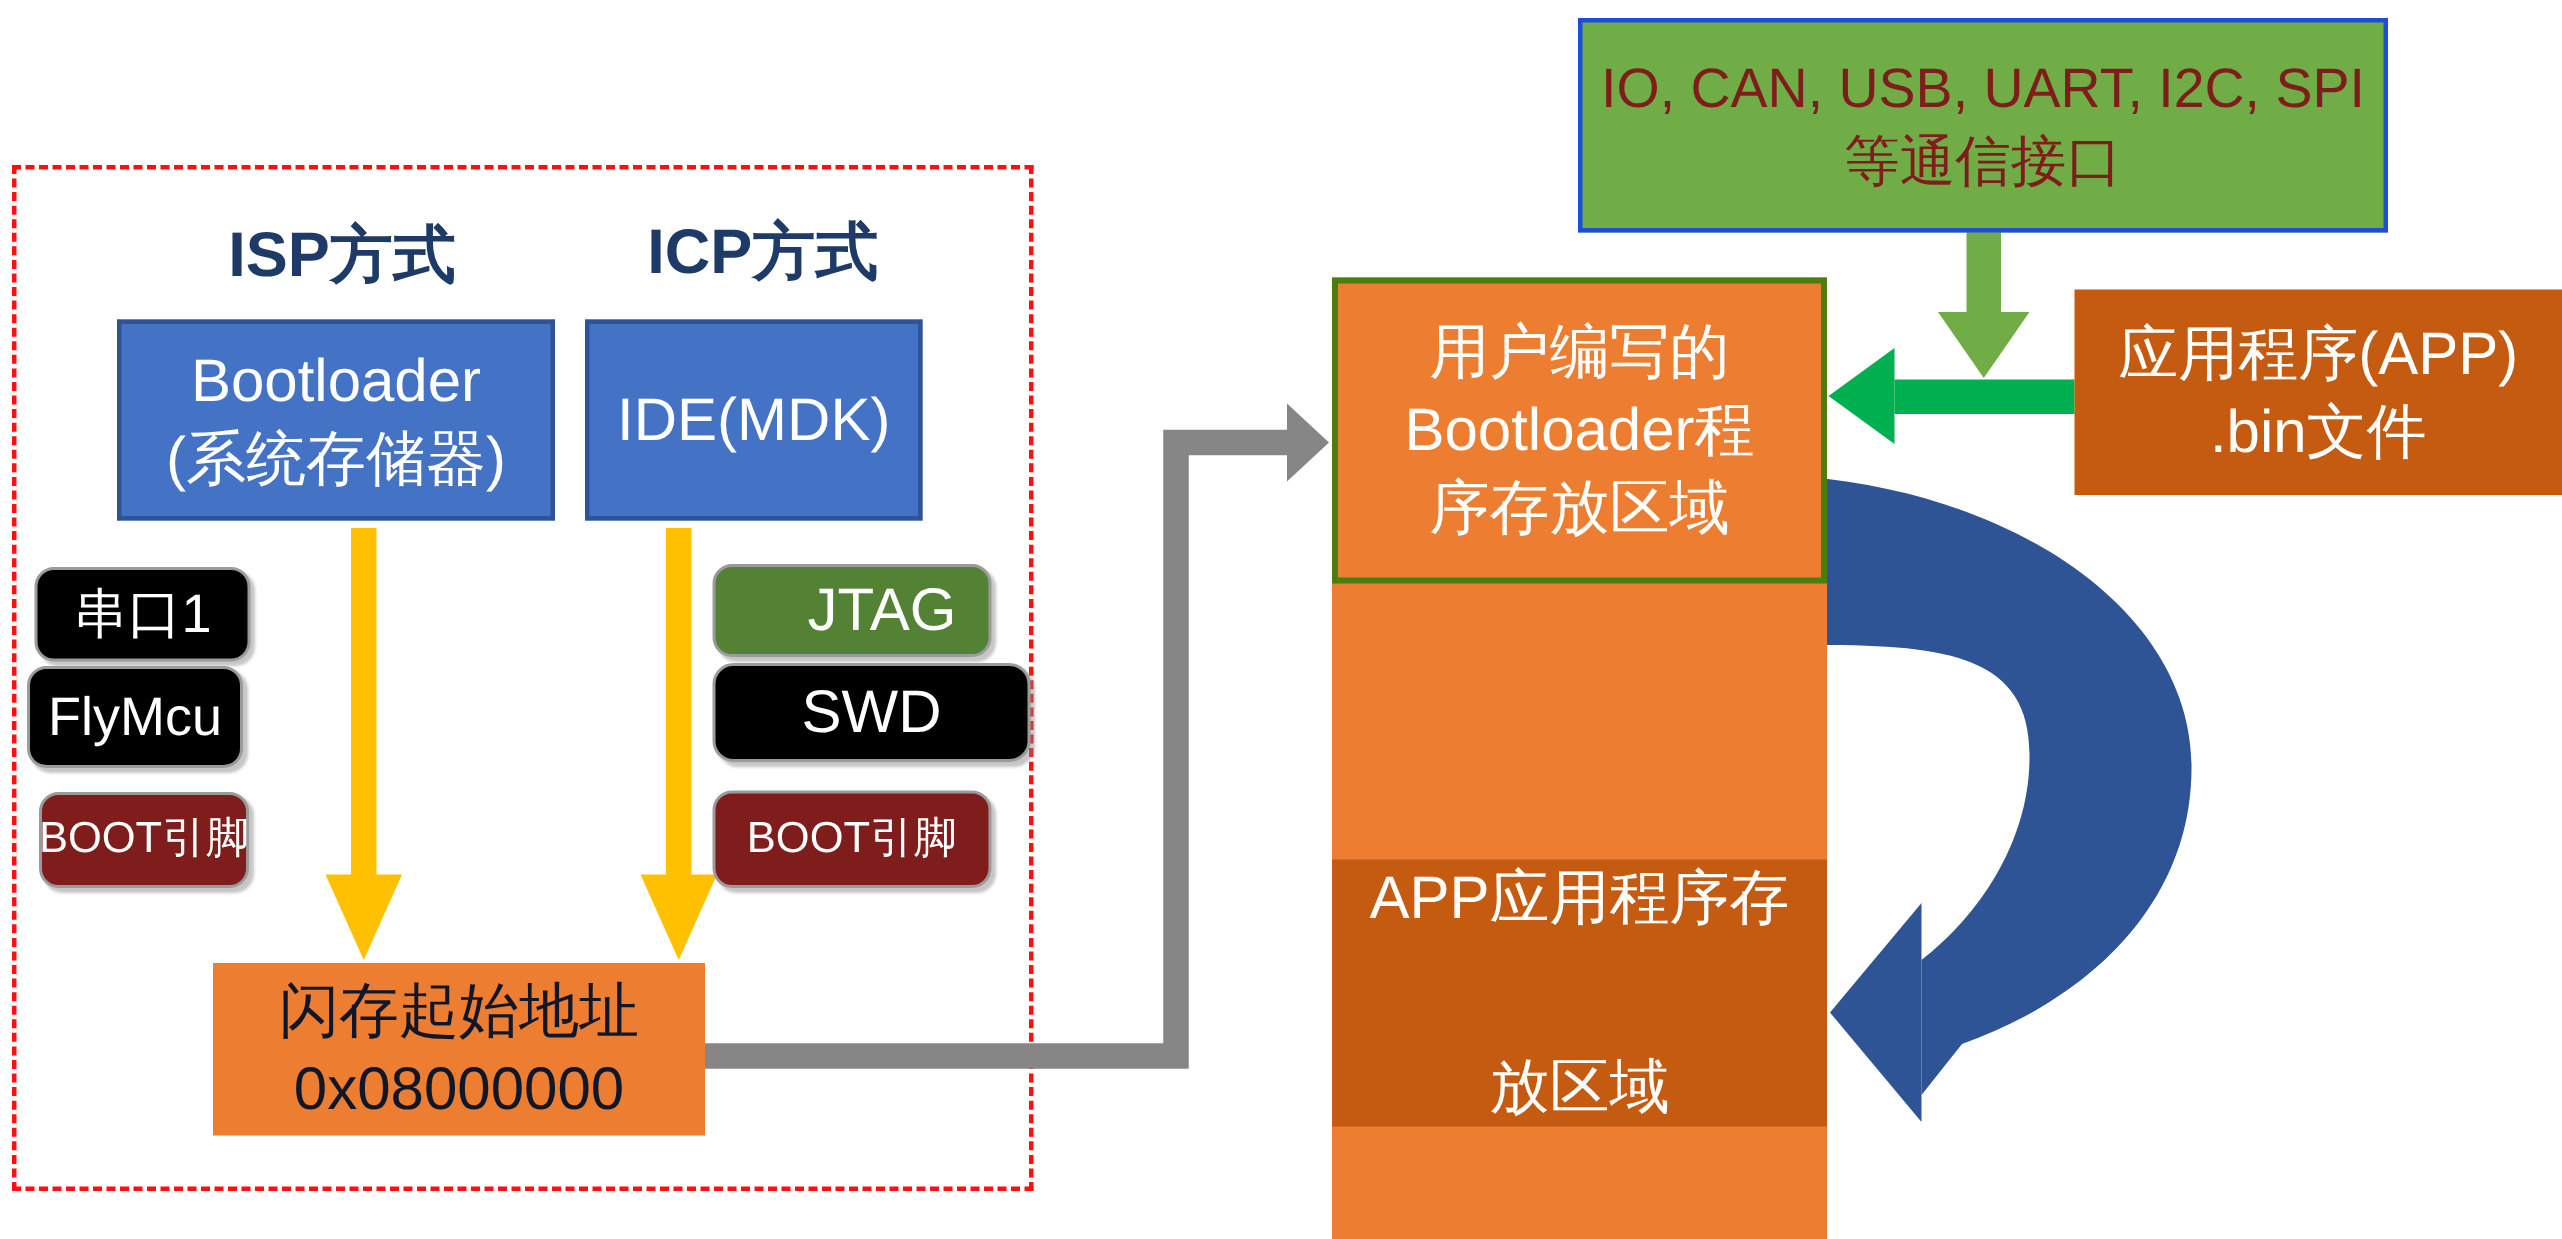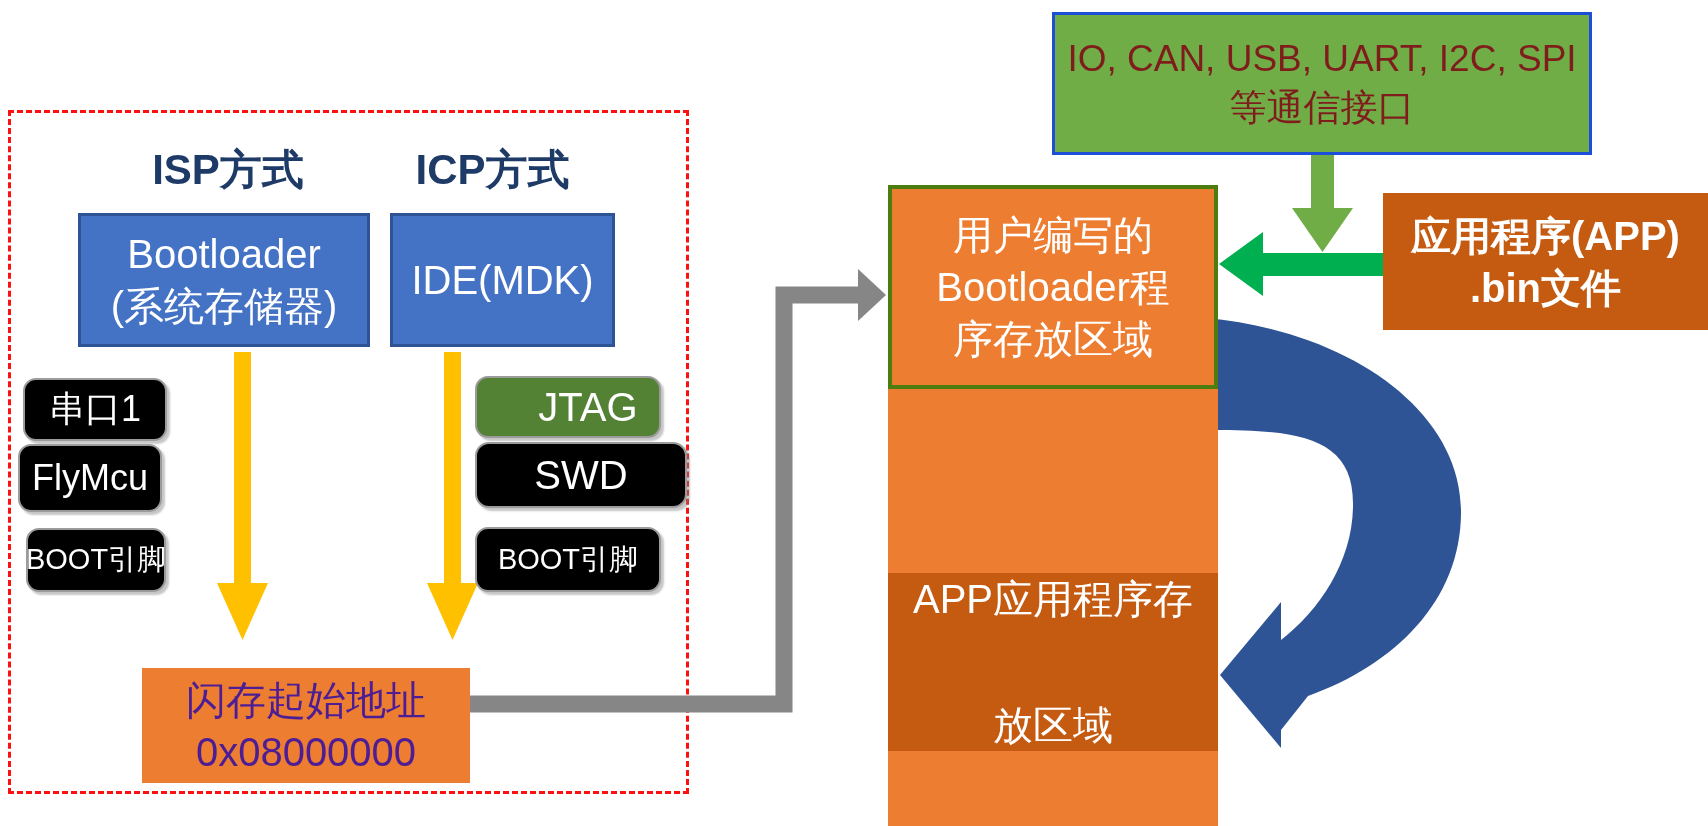--- a/index.html
+++ b/index.html
@@ -17,34 +17,34 @@
   .mode-label{top:144px;height:52px;color:#1e3a67;font-size:42px;font-weight:600;}
   
   .bluebox{background:#4472c4;border:3px solid #2e5496;color:#fff;font-size:40px;}
   .bootloader-box{left:78px;top:213px;width:292px;height:134px;}
   .ide-box{left:390px;top:213px;width:225px;height:134px;}
   
   .pill{border:2px solid #9b9b9b;border-radius:13px;color:#fff;
         box-shadow:3px 3px 2px rgba(128,128,128,0.45);}
   .green{background:#000000;}
   .darkgreen{background:#548235;padding-left:40px;}
-  .purple{background:#000000;}
+  .purple{background:#7f1d1d;}
   .serial-box{left:23px;top:378px;width:144px;height:63px;font-size:36px;}
   .flymcu-box{left:18px;top:444px;width:144px;height:68px;font-size:36px;}
   .bootpin-left{left:26px;top:528px;width:140px;height:64px;font-size:29px;}
   .jtag-box{left:475px;top:376px;width:186px;height:62px;font-size:40px;}
   .swd-box{left:475px;top:442px;width:212px;height:66px;font-size:40px;border-radius:14px;}
   .bootpin-right{left:475px;top:527px;width:186px;height:65px;font-size:29px;}
   
-  .flash-box{left:142px;top:642px;width:328px;height:115px;background:#ed7d31;color:#4c1d95;font-size:40px;margin-top:26px;}
+  .flash-box{left:142px;top:642px;width:328px;height:115px;background:#ed7d31;color:#0f172a;font-size:40px;}
   .mem-bootloader-box{left:888px;top:185px;width:330px;height:204px;background:#ed7d31;
         border:4px solid #4d7c0f;color:#fff;font-size:40px;}
   .mem-column{left:888px;top:388px;width:330px;height:438px;background:#ed7d31;}
   .app-band{left:888px;top:573px;width:330px;height:178px;background:#c55a11;color:#fff;font-size:40px;justify-content:space-between;}
-  .appbin-box{left:1383px;top:193px;width:325px;height:137px;background:#c55a11;color:#fff;font-size:40px;font-weight:bold;}
+  .appbin-box{left:1383px;top:193px;width:325px;height:137px;background:#c55a11;color:#fff;font-size:40px;}
   
   .comm-box{left:1052px;top:2px;width:540px;height:143px;background:#70ad47;
         border:3px solid #1d4ed8;color:#7f1d1d;font-size:37px;margin-top:10px;}
 </style>
 </head>
 <body>
 
 <div id="stage">
 
   <div class="abs dashed-frame"></div>
@@ -79,21 +79,21 @@
 
     <g>
       <rect x="1263" y="253" width="120" height="23" fill="#00b050"></rect>
       <polygon points="1263,232 1263,296 1219,264" fill="#00b050"></polygon>
     </g>
   </svg>
 
   <div class="abs boxlayer mode-label center-col" style="left:82px;width:292px;text-align:right;">
     <div class="line">ISP方式</div>
   </div>
-  <div class="abs boxlayer mode-label center-col" style="left:380px;width:225px;">
+  <div class="abs boxlayer mode-label center-col" style="left:396px;width:225px;justify-content:flex-end;">
     <div class="line">ICP方式</div>
   </div>
 
   <div class="abs boxlayer bluebox bootloader-box center-col">
     <div class="line">Bootloader</div>
     <div class="line">(系统存储器)</div>
   </div>
   <div class="abs boxlayer bluebox ide-box center-col">
     <div class="line">IDE(MDK)</div>
   </div>

